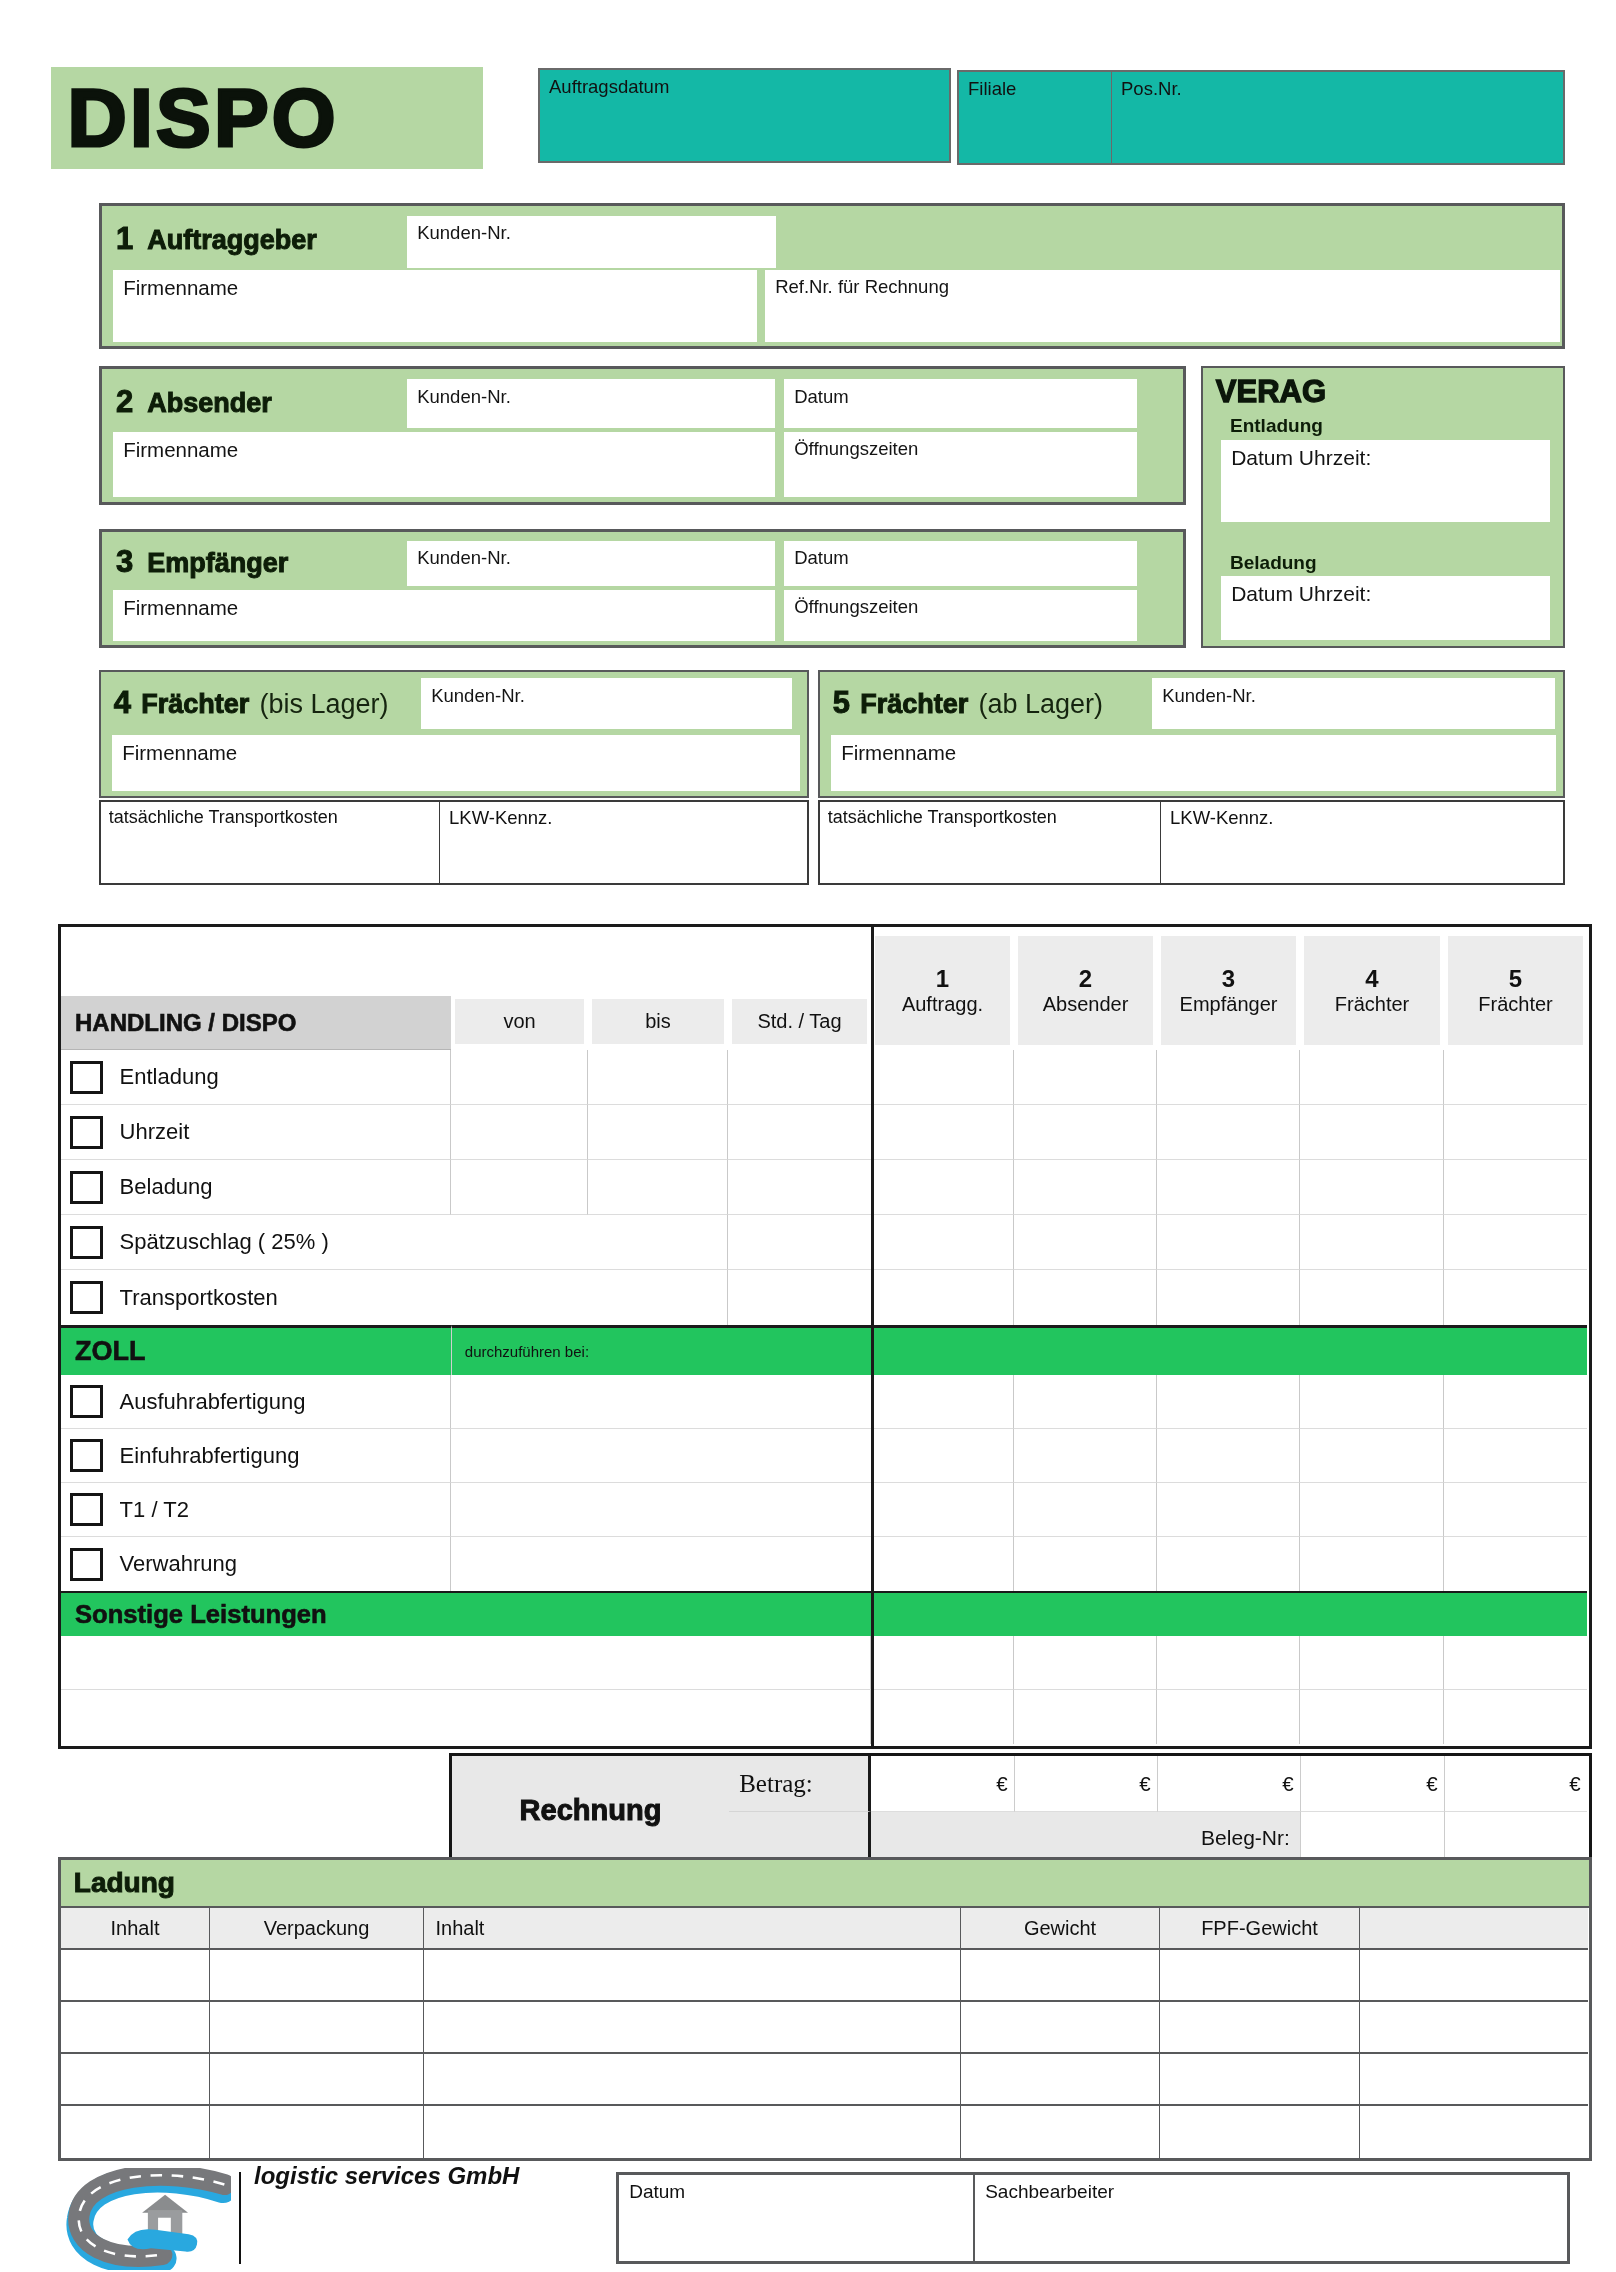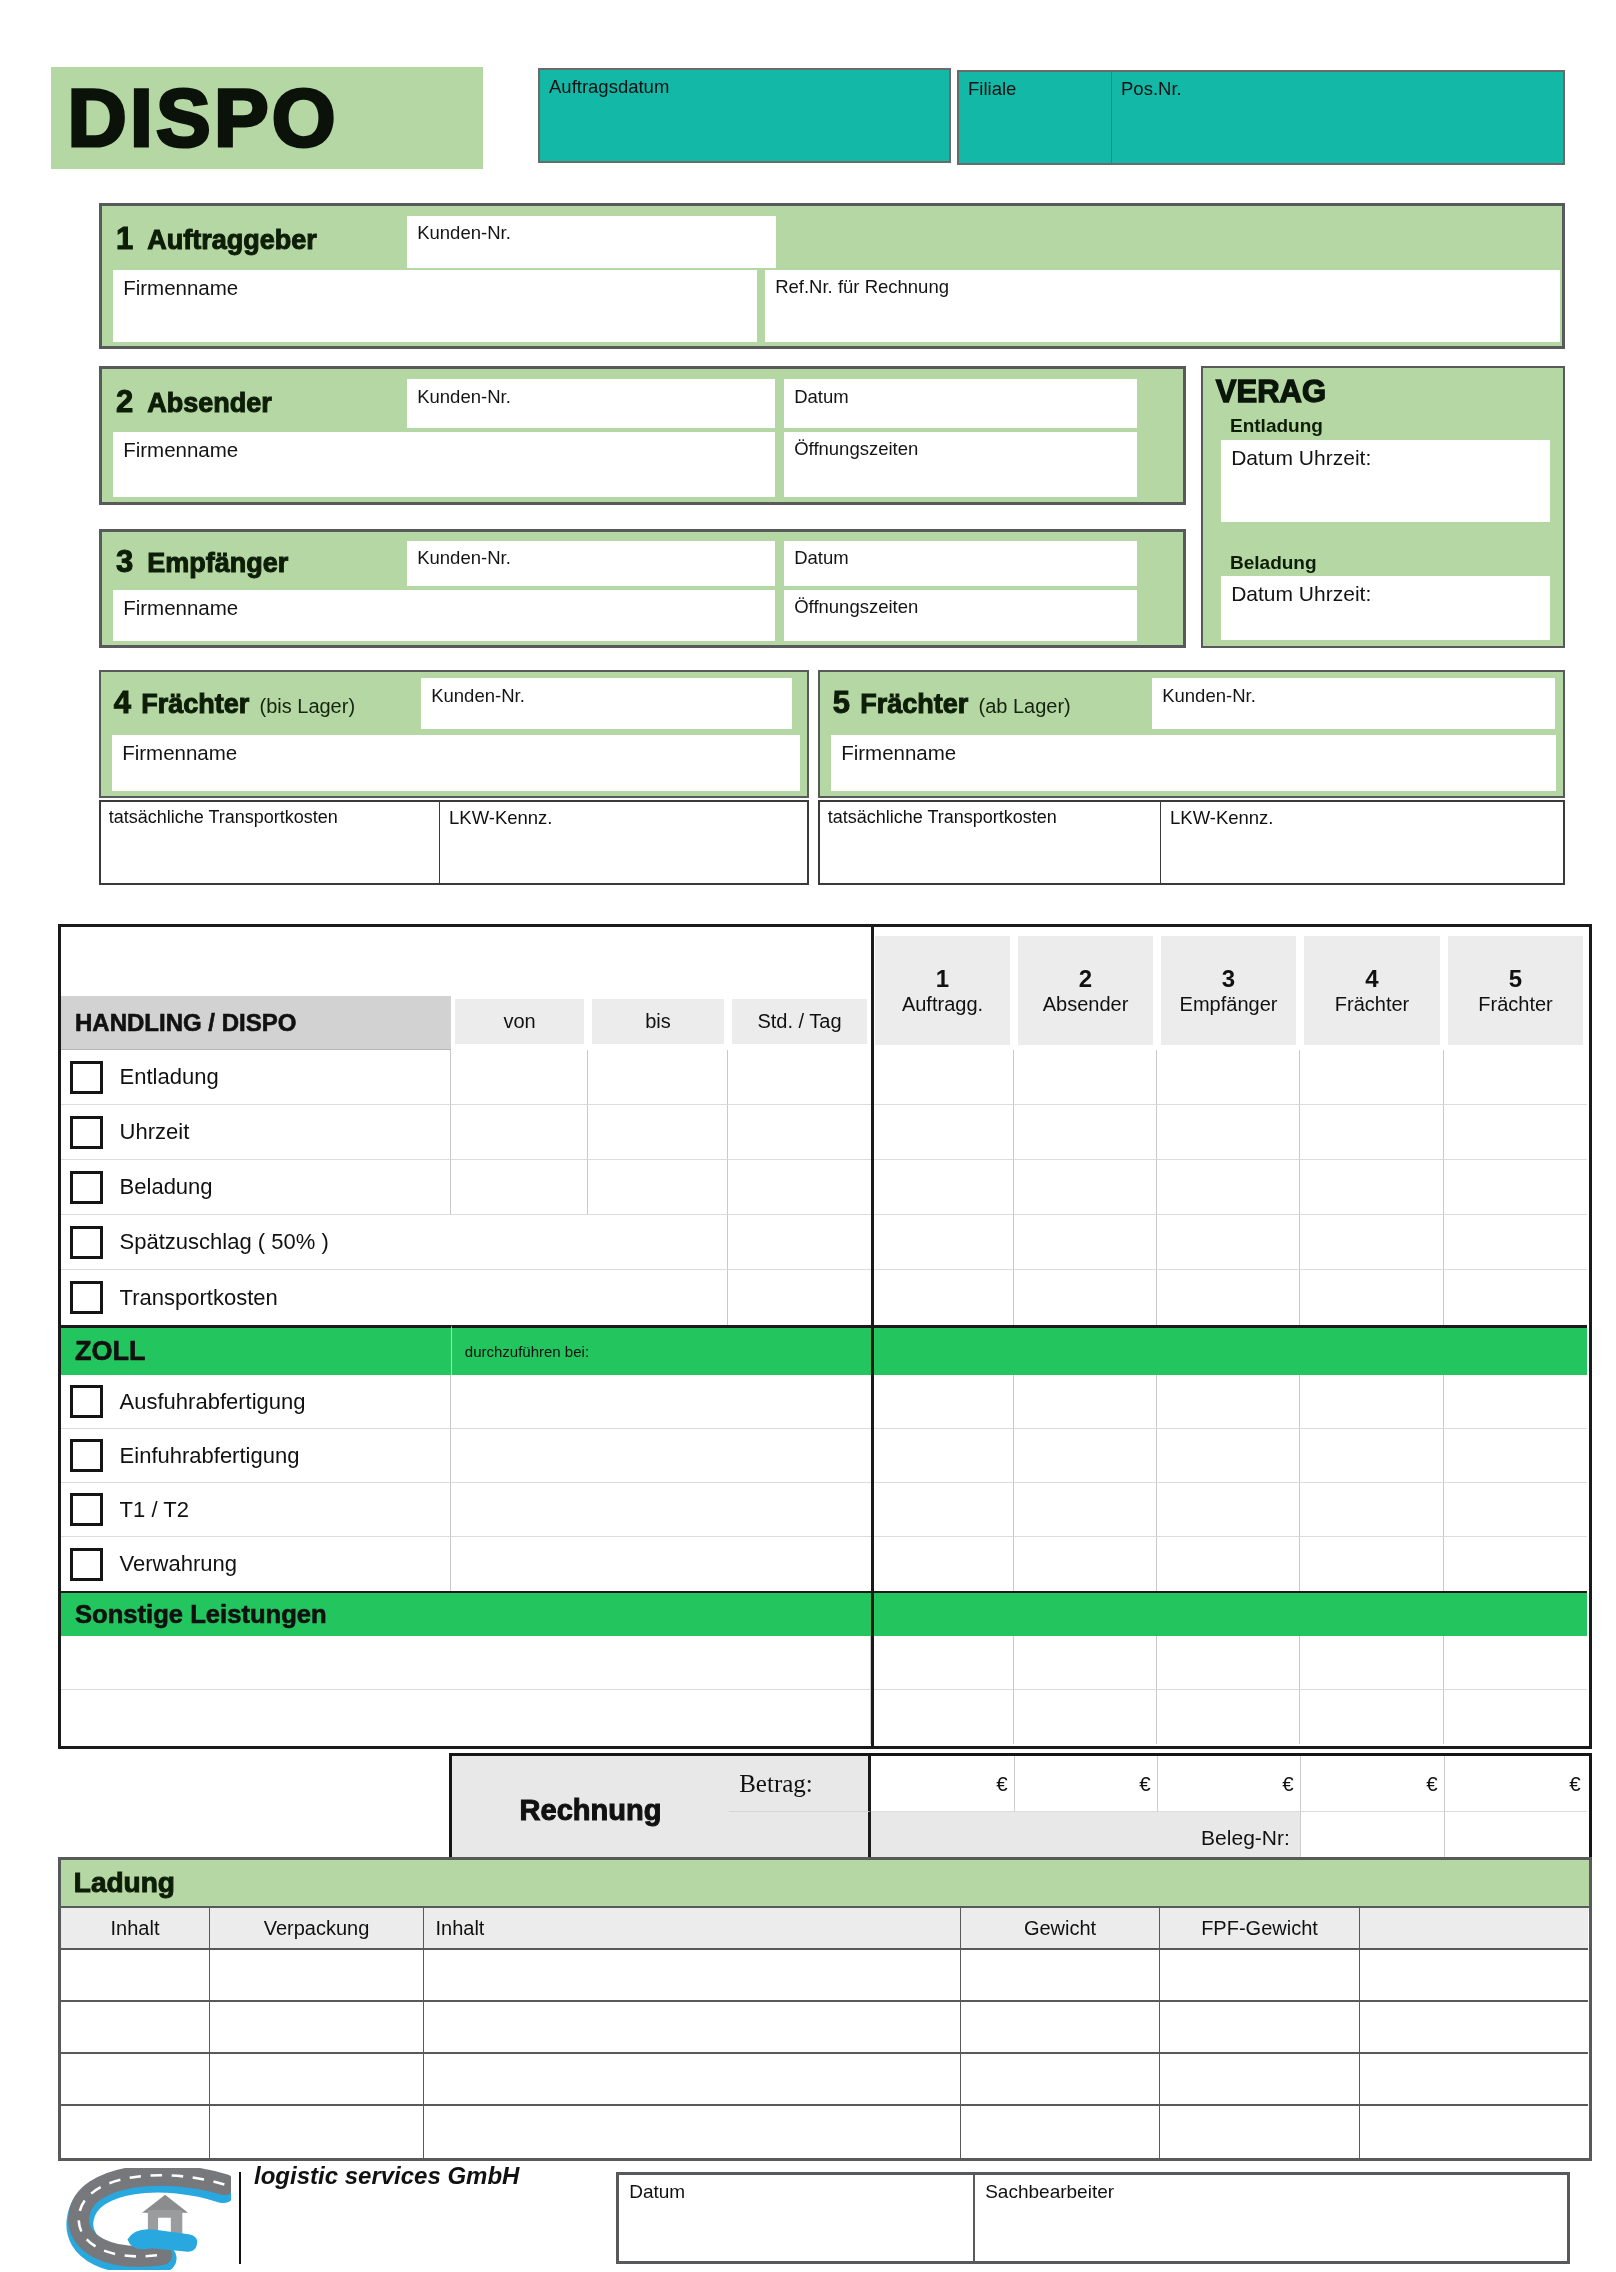--- a/index.html
+++ b/index.html
@@ -6,21 +6,21 @@
   #page{position:relative;width:1616px;height:2273px;background:#fff;
         font-family:"Liberation Sans",sans-serif;color:#111;overflow:hidden;}
   .abs{position:absolute;box-sizing:border-box;}
   .green{background:#b5d7a3;}
   .secbox{border:3.2px solid #58595b;}
   .wbox{position:absolute;box-sizing:border-box;background:#fff;font-size:18.5px;color:#141414;
         padding:6.4px 10.2px;white-space:nowrap;}
   .sechead{display:flex;align-items:baseline;gap:14px;color:#0d1d08;}
   .sechead .num{font-weight:bold;font-size:31px;-webkit-text-stroke:1px #0d1d08;}
   .sechead .ttl{font-weight:bold;font-size:27px;-webkit-text-stroke:1px #0d1d08;}
-  .sechead .sub{font-size:20px;color:#15240f;}
+  .sechead .sub{font-size:27px;color:#15240f;}
   .minihead{font-weight:bold;font-size:19px;color:#0d1d08;}
   
   .dispo{left:51px;top:67px;width:432px;height:102px;display:flex;align-items:center;}
   .dispo span{font-size:82px;font-weight:bold;letter-spacing:3.2px;color:#0b120a;
               -webkit-text-stroke:3.2px #0b120a;padding-left:16.6px;line-height:96px;}
   .topbox{border:2.6px solid #6a6a6a;background:#14b8a6;}
   .toplabel{font-size:18.5px;padding:6.4px 9px;}
   
   .abr{left:58px;top:924px;width:1534px;height:825px;border:3.8px solid #1a1a1a;background:#fff;
        display:grid;grid-template-columns:390px 137px 140px 143px 143px 143px 143px 144px 143px;
@@ -226,21 +226,21 @@
     <div class="c brl bb" style="grid-area:5/3/6/4;"></div>
     <div class="c bb" style="grid-area:5/4/6/5;"></div>
     <div class="c brl bb" style="grid-area:5/5/6/6;"></div>
     <div class="c brl bb" style="grid-area:5/6/6/7;"></div>
     <div class="c brl bb" style="grid-area:5/7/6/8;"></div>
     <div class="c brl bb" style="grid-area:5/8/6/9;"></div>
     <div class="c bb" style="grid-area:5/9/6/10;"></div>
 
     <div class="c lblcell bb" style="grid-area:6/1/7/4;border-right:1.3px solid #c9c9c9;">
       <span class="cb"></span>
-      <span>Spätzuschlag ( 50% )</span>
+      <span>Spätzuschlag ( 25% )</span>
     </div>
     <div class="c bb" style="grid-area:6/4/7/5;"></div>
     <div class="c brl bb" style="grid-area:6/5/7/6;"></div>
     <div class="c brl bb" style="grid-area:6/6/7/7;"></div>
     <div class="c brl bb" style="grid-area:6/7/7/8;"></div>
     <div class="c brl bb" style="grid-area:6/8/7/9;"></div>
     <div class="c bb" style="grid-area:6/9/7/10;"></div>
 
     <div class="c lblcell" style="grid-area:7/1/8/4;border-right:1.3px solid #c9c9c9;">
       <span class="cb"></span>

